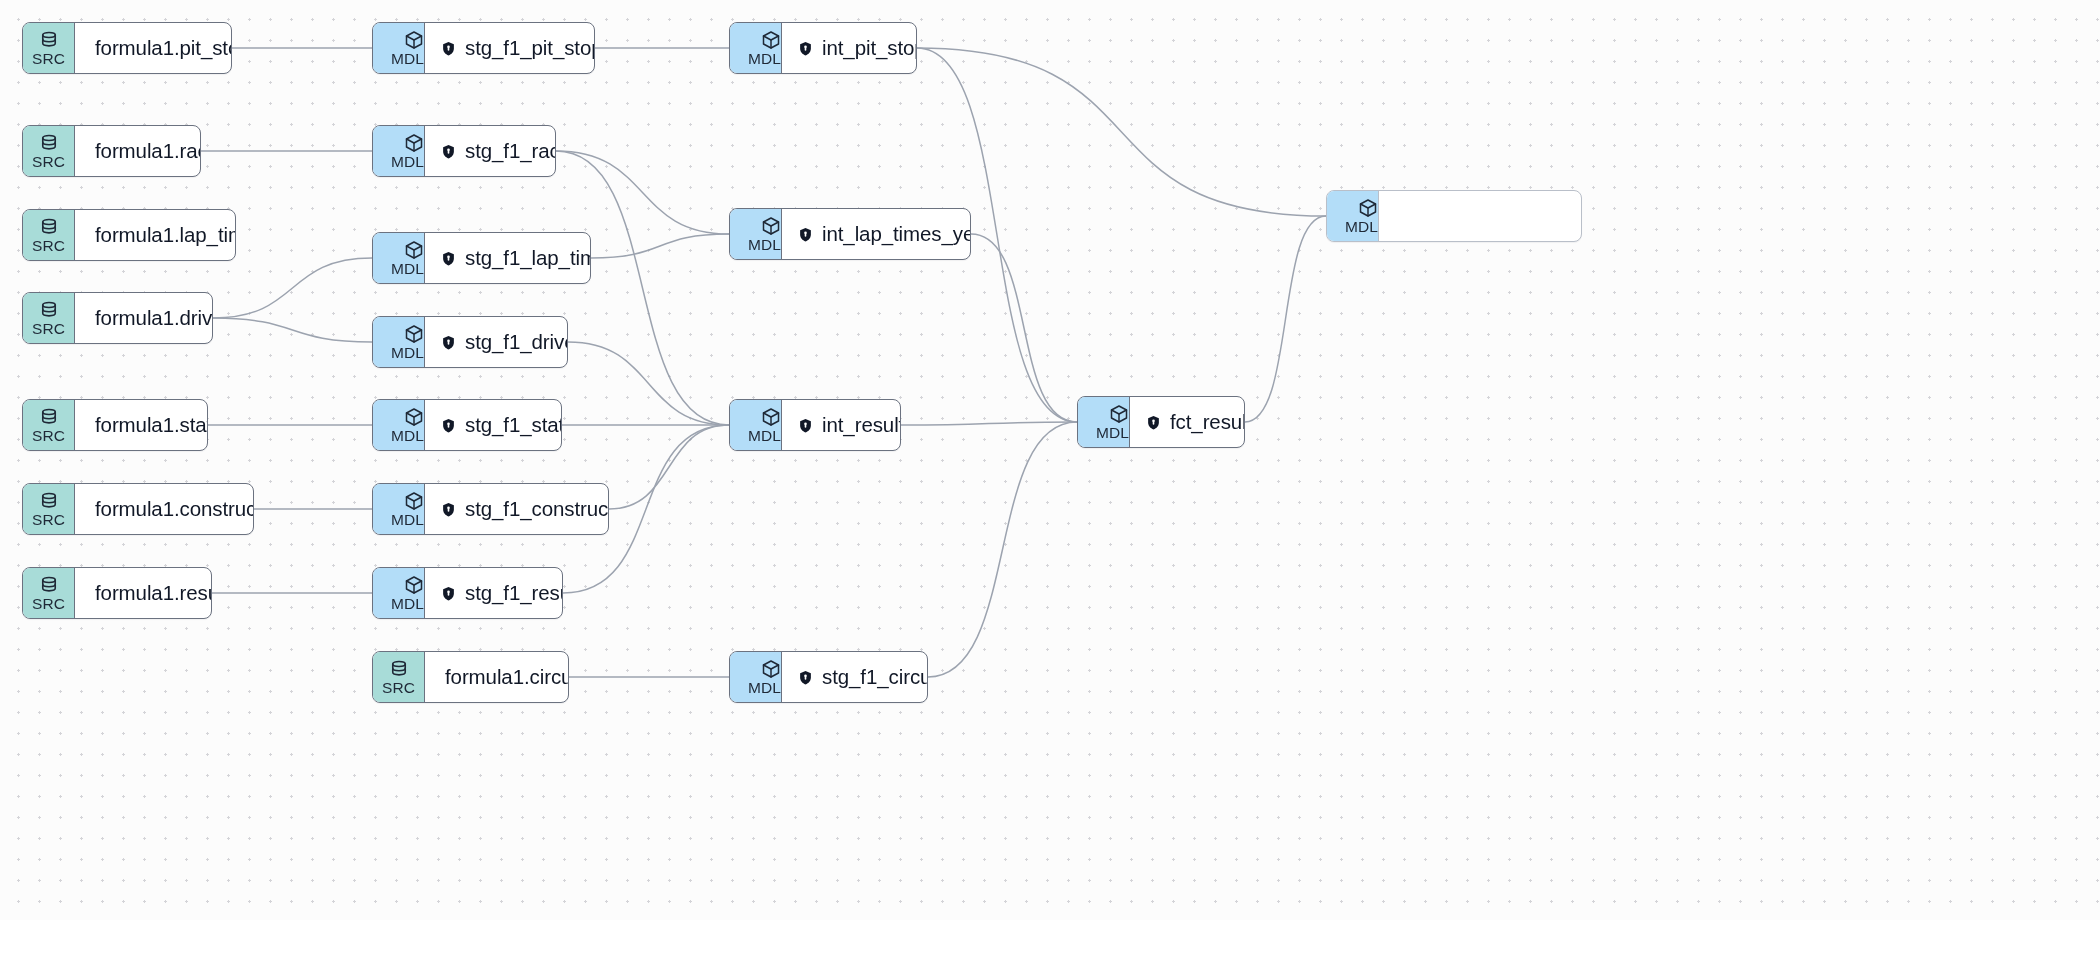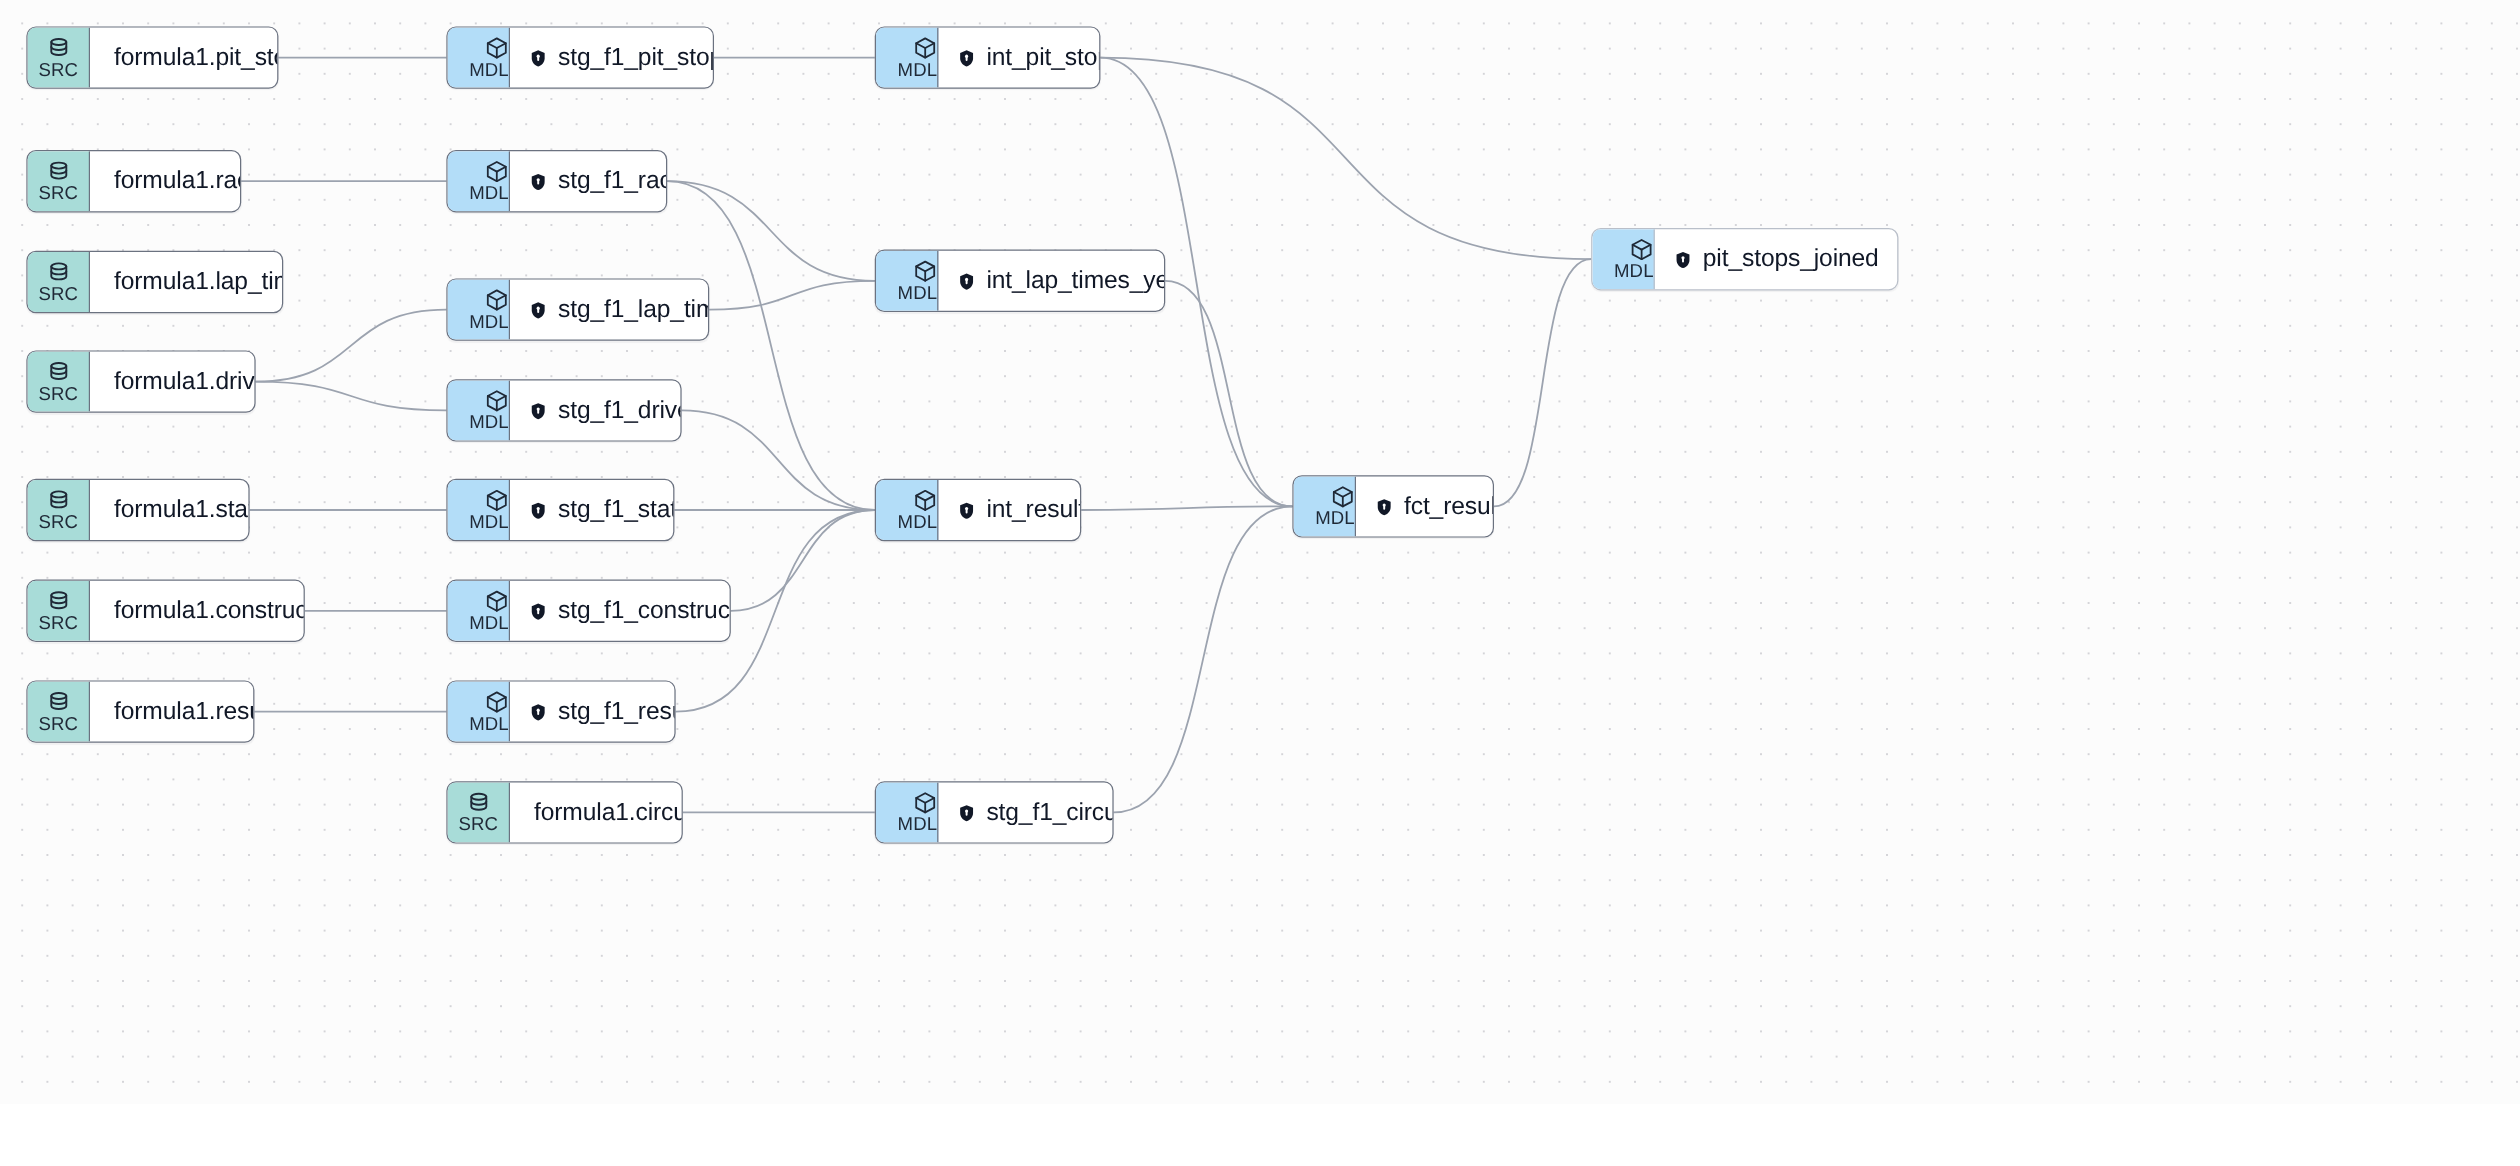--- a/index.html
+++ b/index.html
@@ -507,25 +507,15 @@
         <div class="badge badge-mdl">
           <span>
             <svg viewBox="0 0 24 24" fill="none" stroke="#1f2937" stroke-width="1.8" stroke-linecap="round" stroke-linejoin="round">
               <path d="M12 2.4 21 7.2v9.6L12 21.6 3 16.8V7.2z"></path>
               <path d="M3 7.2 12 12l9-4.8"></path>
               <path d="M12 12v9.6"></path>
             </svg>
           </span>
           <span class="badge-text">MDL</span>
         </div>
-        <div class="node-body with-shield">
-          <span>
-            <svg class="shield-icon" viewBox="0 0 24 24" fill="#111827">
-              <path d="M12 1.5 3.4 5v7.1c0 5.4 3.7 9.5 8.6 10.9 4.9-1.4 8.6-5.5 8.6-10.9V5z"></path>
-              <rect x="10.7" y="9.4" width="2.6" height="6.3" rx="1.3" fill="#ffffff"></rect>
-              <circle cx="12" cy="9.3" r="2.1" fill="#ffffff"></circle>
-            </svg>
-          </span>
-          <span class="node-label">pit_stops_joined</span>
-        </div>
       </div>
     </div>
 </div>
 
 </body></html>

